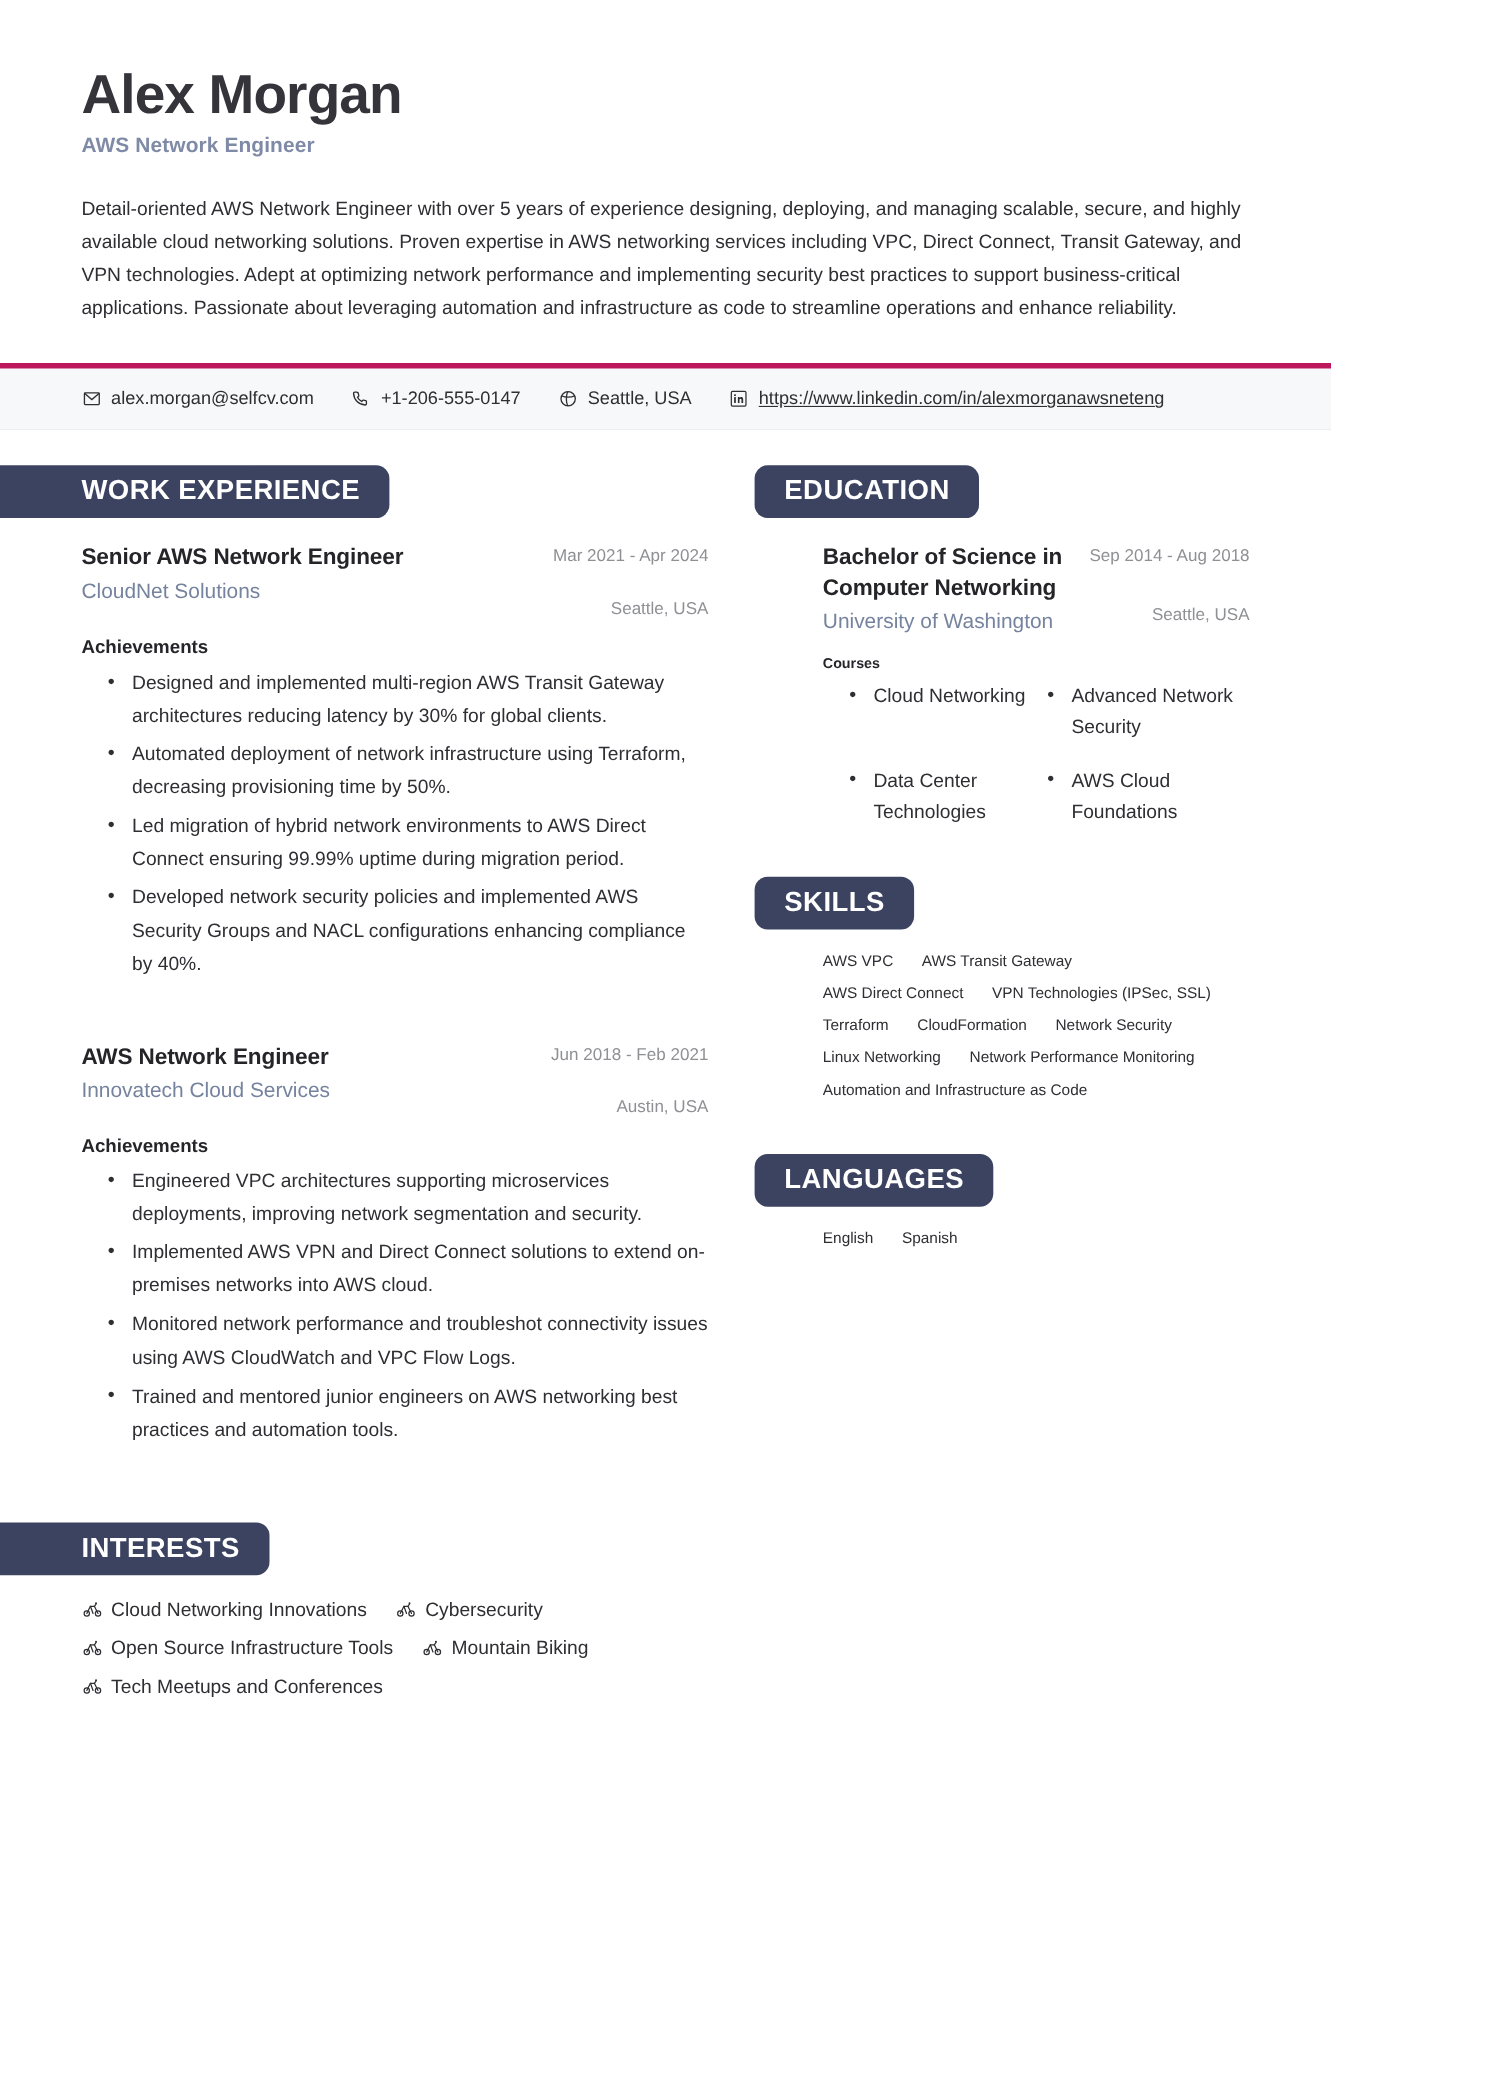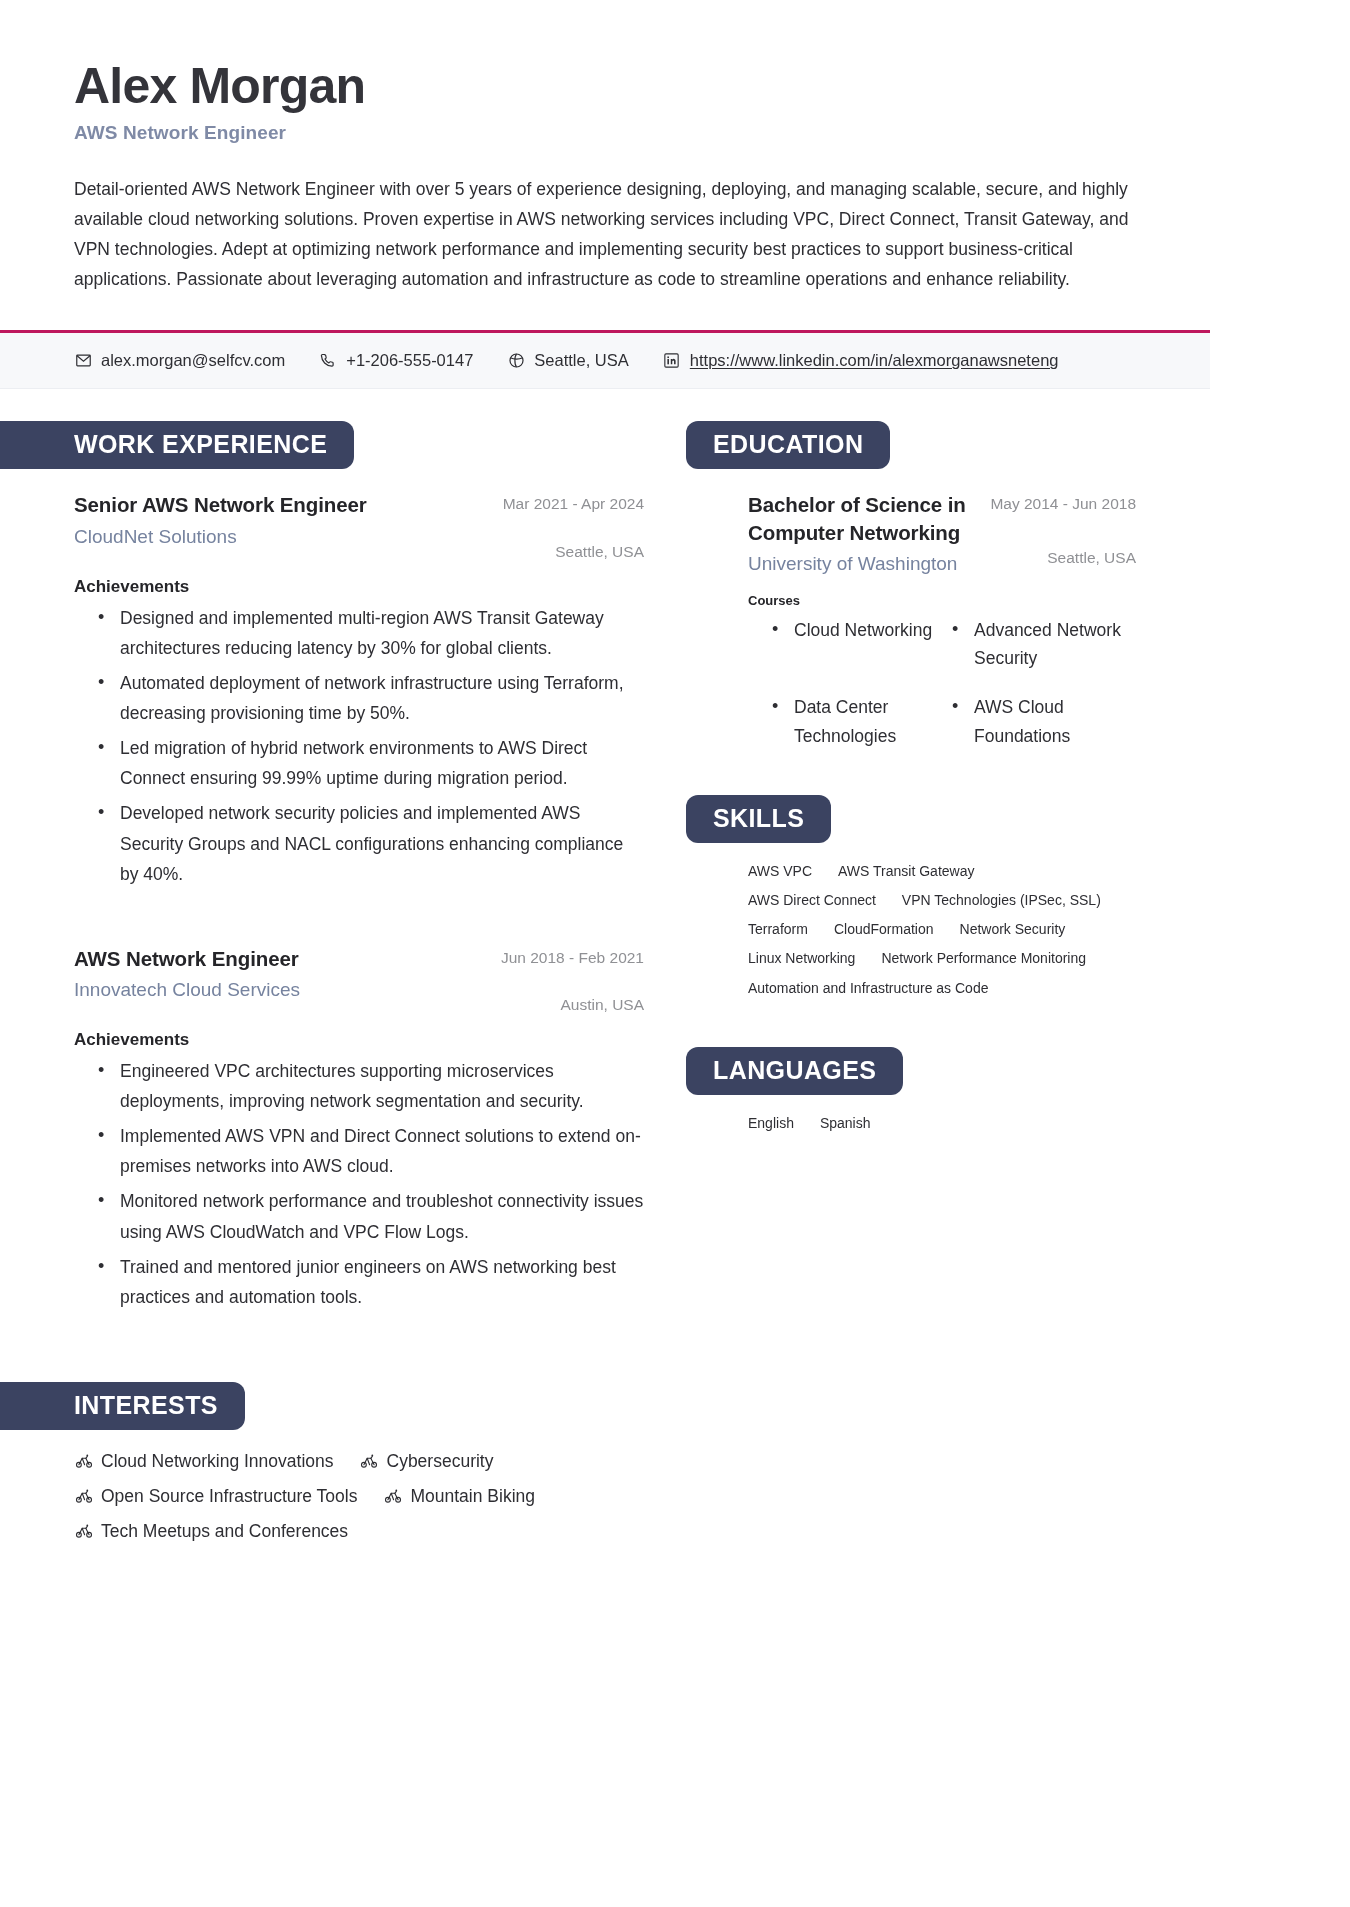--- a/index.html
+++ b/index.html
@@ -54,21 +54,21 @@
     line-height: 1.72;
     color: #2e2e33;
     max-width: 1180px;
     text-align: left;
   }
 
   
   .contact-bar {
     margin-top: 36px;
     background: #f7f8fa;
-    border-top: 3px solid #be185d;
+    border-top: 5px solid #be185d;
     border-bottom: 1px solid #eceef2;
     padding: 16px 74px;
     display: flex;
     align-items: center;
     flex-wrap: wrap;
     gap: 0 34px;
   }
 
   .contact-item {
     display: inline-flex;
@@ -529,21 +529,21 @@
       </div>
 
       <div class="section-body-right">
         <div class="entry">
           <div class="entry-row">
             <div class="entry-main">
               <div class="entry-title">Bachelor of Science in Computer Networking</div>
               <div class="entry-org">University of Washington</div>
             </div>
             <div class="entry-side">
-              <div class="entry-date">May 2014 - Jun 2018</div>
+              <div class="entry-date">Sep 2014 - Aug 2018</div>
               <div class="entry-loc tight">Seattle, USA</div>
             </div>
           </div>
 
           <div class="courses-label">Courses</div>
 
           <div class="courses-grid">
             <div class="course-item">Cloud Networking</div>
             <div class="course-item">Advanced Network Security</div>
             <div class="course-item">Data Center Technologies</div>

